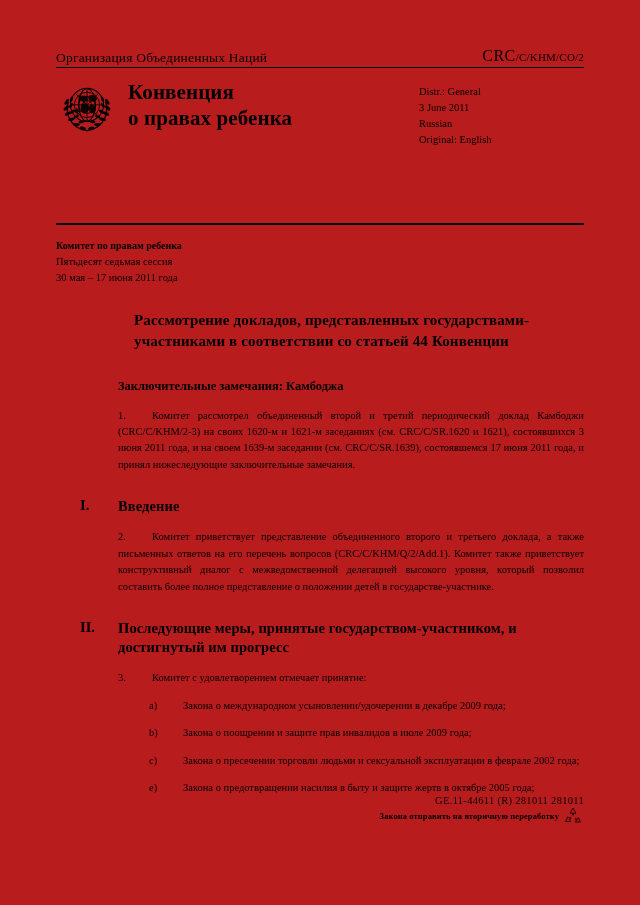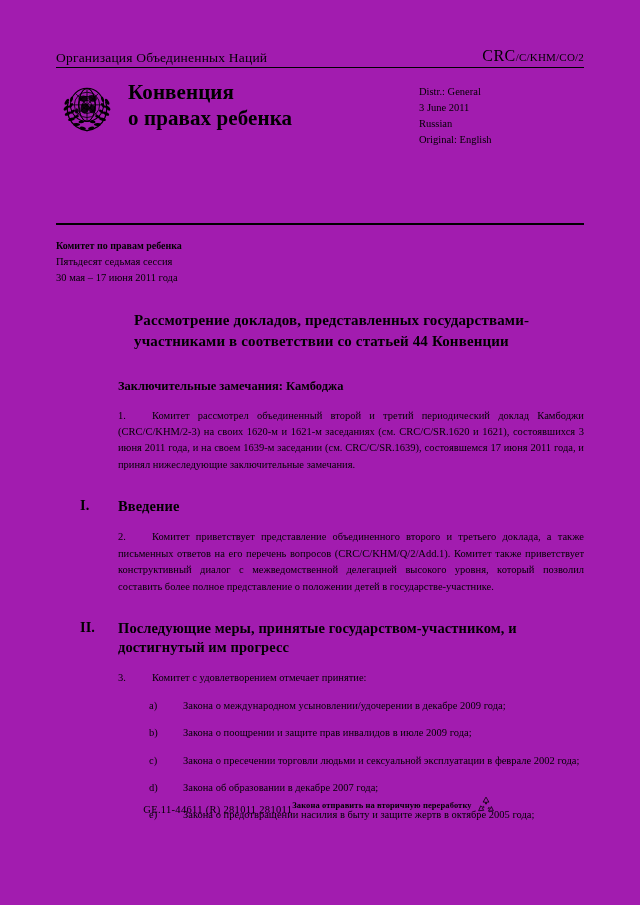--- a/index.html
+++ b/index.html
@@ -14,21 +14,21 @@
     font-family: "Liberation Serif", "DejaVu Serif", serif;
     color: #000000;
     overflow: hidden;
   }
 
   .page {
     position: absolute;
     left: 0; top: 0;
     width: 640px;
     height: 905px;
-    background: #a21caf;
+    background: #b91c1c;
   }
 
   
   .masthead {
     position: absolute;
     left: 56px;
     top: 48px;
     width: 528px;
   }
   .masthead-top {
@@ -179,21 +179,22 @@
   }
 
   
   .footer {
     position: absolute;
     left: 56px;
     top: 795px;
     width: 528px;
     display: flex;
     align-items: flex-end;
-    justify-content: center;
+    justify-content: space-between;
+    flex-direction: column;
   }
   .ge-ref {
     font-size: 10.5px;
     letter-spacing: 0.3px;
     white-space: nowrap;
   }
   .recycle {
     display: flex;
     align-items: center;
     white-space: nowrap;
@@ -344,23 +345,20 @@
     </p>
 
     <p class="para sub">
       <span class="pnum">b)</span><span>Закона о поощрении и защите прав инвалидов в июле 2009 года;</span>
     </p>
 
     <p class="para sub">
       <span class="pnum">c)</span><span>Закона о пресечении торговли людьми и сексуальной эксплуатации в феврале 2002 года;</span>
     </p>
 
-    <p class="para sub">
-      <span class="pnum">d)</span><span>Закона об образовании в декабре 2007 года;</span>
-    </p>
 
     <p class="para sub">
       <span class="pnum">e)</span><span>Закона о предотвращении насилия в быту и защите жертв в октябре 2005 года;</span>
     </p>
 
   </div>
 
   <div class="footer">
     <div class="ge-ref">GE.11-44611  (R)  281011  281011</div>
 

